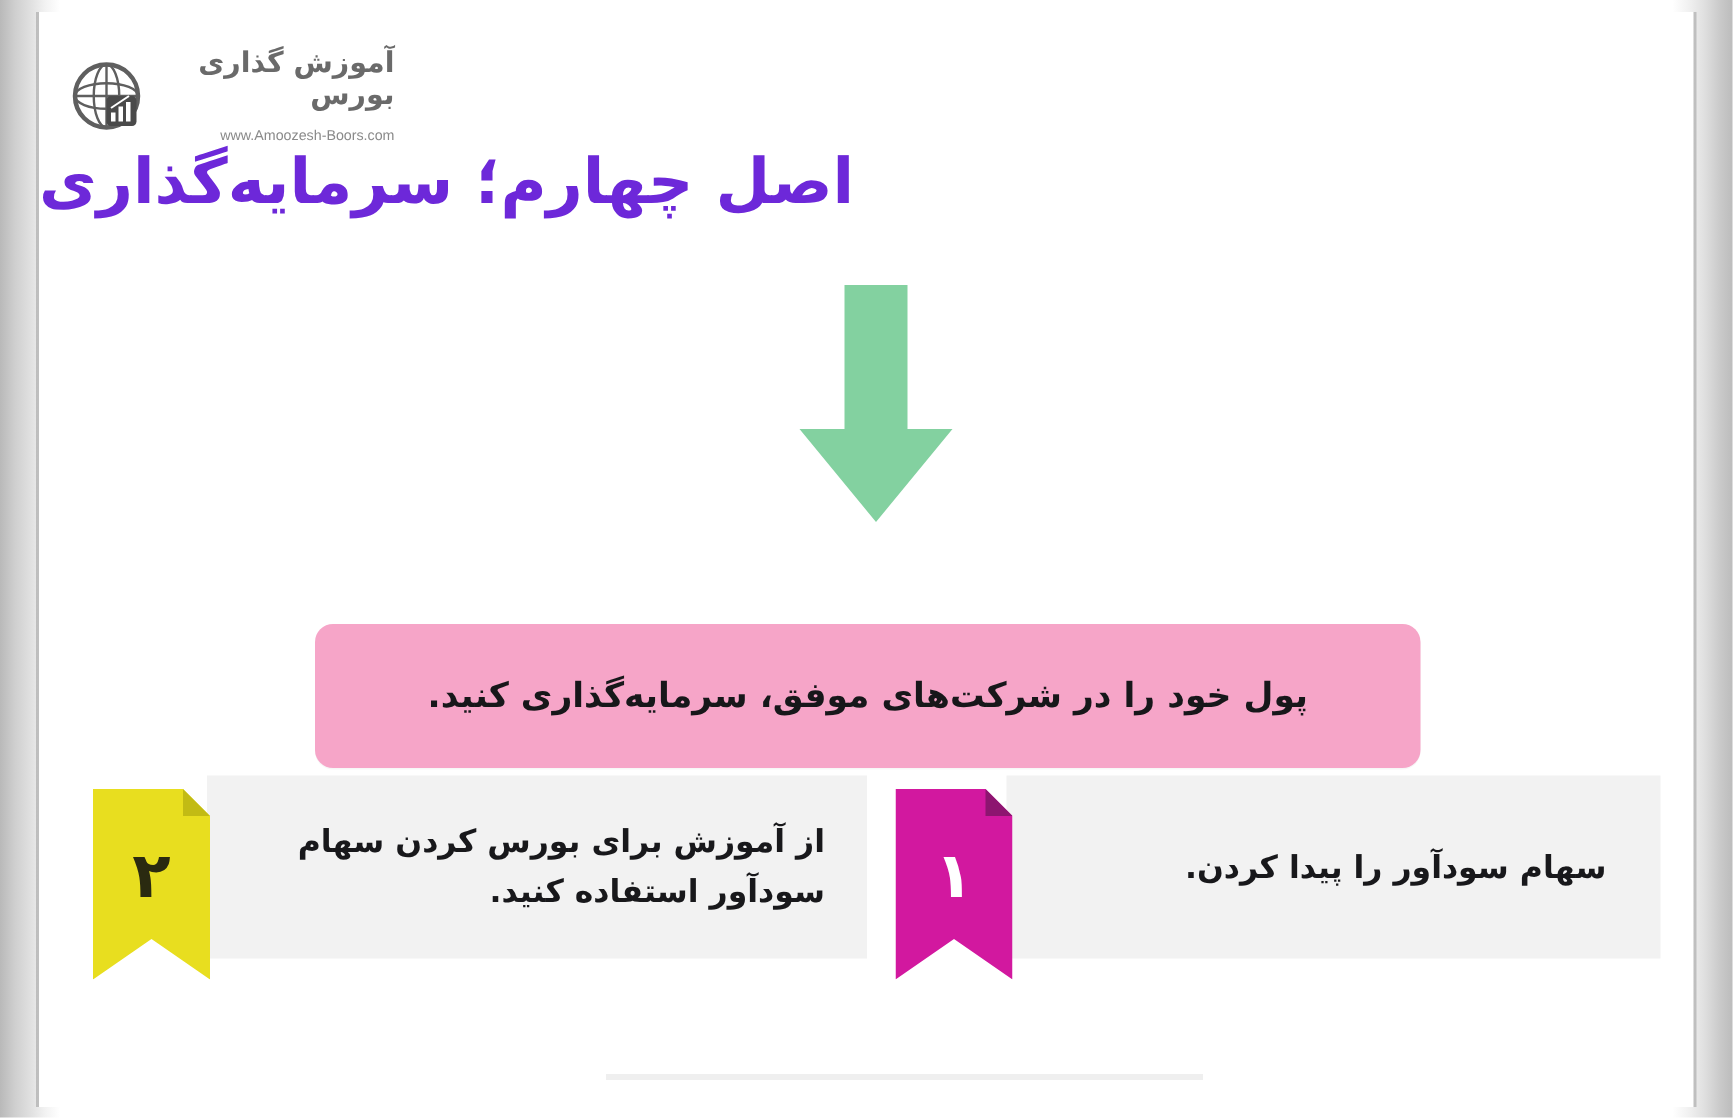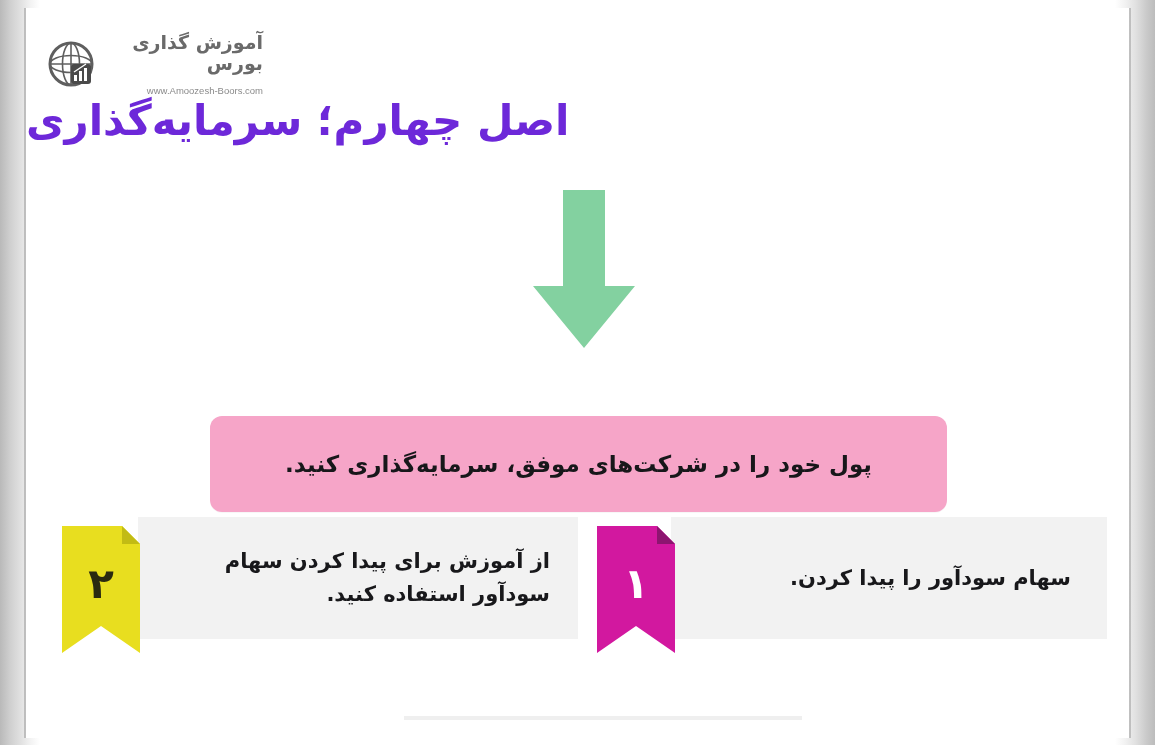--- a/index.html
+++ b/index.html
@@ -241,21 +241,21 @@
         <svg viewBox="0 0 78 127" width="78" height="127">
           <path d="M0 0 H60 L78 18 V127 L39 100 L0 127 Z" fill="#d2189f"></path>
           <path d="M60 0 L78 18 H60 Z" fill="#8d1570"></path>
         </svg>
         <div class="num">۱</div>
       </div>
     </div>
 
     <div class="card" id="card-2">
       <div class="body">
-        <div class="label">از آموزش برای پیدا کردن سهام سودآور استفاده کنید.</div>
+        <div class="label">از آموزش برای بورس کردن سهام سودآور استفاده کنید.</div>
       </div>
       <div class="tag">
         <svg viewBox="0 0 78 127" width="78" height="127">
           <path d="M0 0 H60 L78 18 V127 L39 100 L0 127 Z" fill="#e8de1f"></path>
           <path d="M60 0 L78 18 H60 Z" fill="#c2bb14"></path>
         </svg>
         <div class="num">۲</div>
       </div>
     </div>
 

